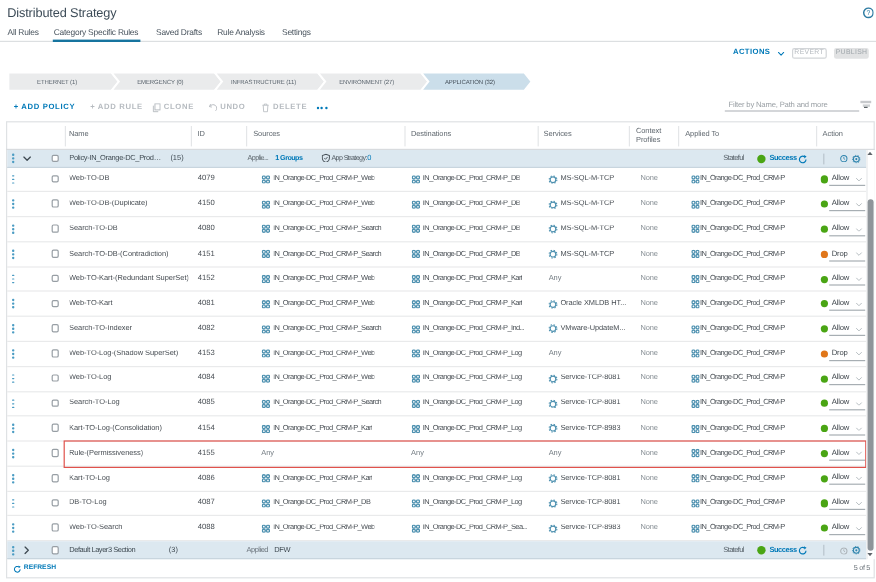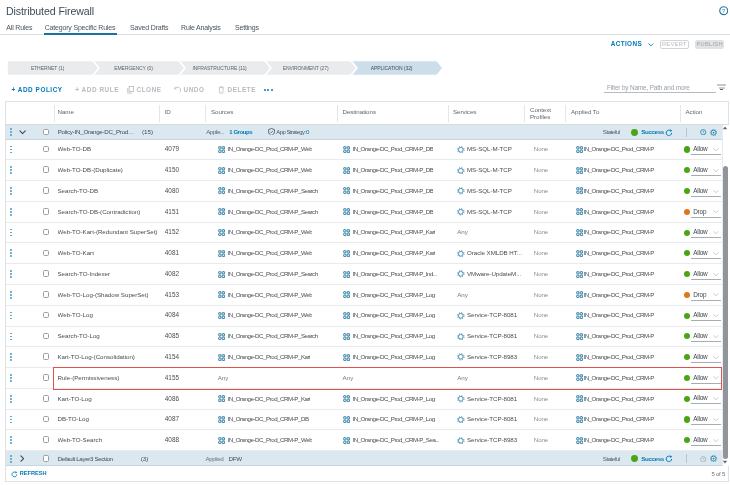--- a/index.html
+++ b/index.html
@@ -1,21 +1,21 @@
 <!DOCTYPE html>
 <html><head><meta charset="utf-8"><style>
 *{margin:0;padding:0;box-sizing:border-box}
 body{width:730px;height:485px;font-family:"Liberation Sans",sans-serif;background:#fff;overflow:hidden;position:relative}
 .a{position:absolute;white-space:nowrap;line-height:1.05}
 .t{font-size:6.2px;letter-spacing:-0.02px;color:#474d53}
 .u{font-size:6.2px;letter-spacing:-0.48px;color:#474d53}
 .v{font-size:6.2px;letter-spacing:-0.05px;color:#474d53}
 .el{overflow:hidden;text-overflow:ellipsis}
 </style></head><body>
-<div class="a" style="left:6px;top:5.6px;font-size:10.6px;color:#3c4b57;letter-spacing:-0.1px">Distributed Firewall</div>
+<div class="a" style="left:6px;top:5.6px;font-size:10.6px;color:#3c4b57;letter-spacing:-0.1px">Distributed Strategy</div>
 <svg class="a" style="left:718.6px;top:6.3px" width="9.4" height="9.4" viewBox="0 0 14 14">
     <circle cx="7" cy="7" r="5.9" fill="none" stroke="#2d7ba2" stroke-width="1.8"></circle>
     <text x="7" y="10" text-anchor="middle" font-size="8.5" fill="#2d7ba2" font-family="Liberation Sans">?</text>
   </svg>
 <div class="a" style="left:6.3px;top:23.8px;font-size:7px;letter-spacing:-0.18px;color:#49545e">All Rules</div>
 <div class="a" style="left:44.7px;top:23.8px;font-size:7px;letter-spacing:-0.18px;color:#49545e">Category Specific Rules</div>
 <div class="a" style="left:130px;top:23.8px;font-size:7px;letter-spacing:-0.18px;color:#49545e">Saved Drafts</div>
 <div class="a" style="left:181px;top:23.8px;font-size:7px;letter-spacing:-0.18px;color:#49545e">Rule Analysis</div>
 <div class="a" style="left:235px;top:23.8px;font-size:7px;letter-spacing:-0.18px;color:#49545e">Settings</div>
 <div class="a" style="left:0;top:34px;width:730px;height:1px;background:#dcdfe1"></div>

